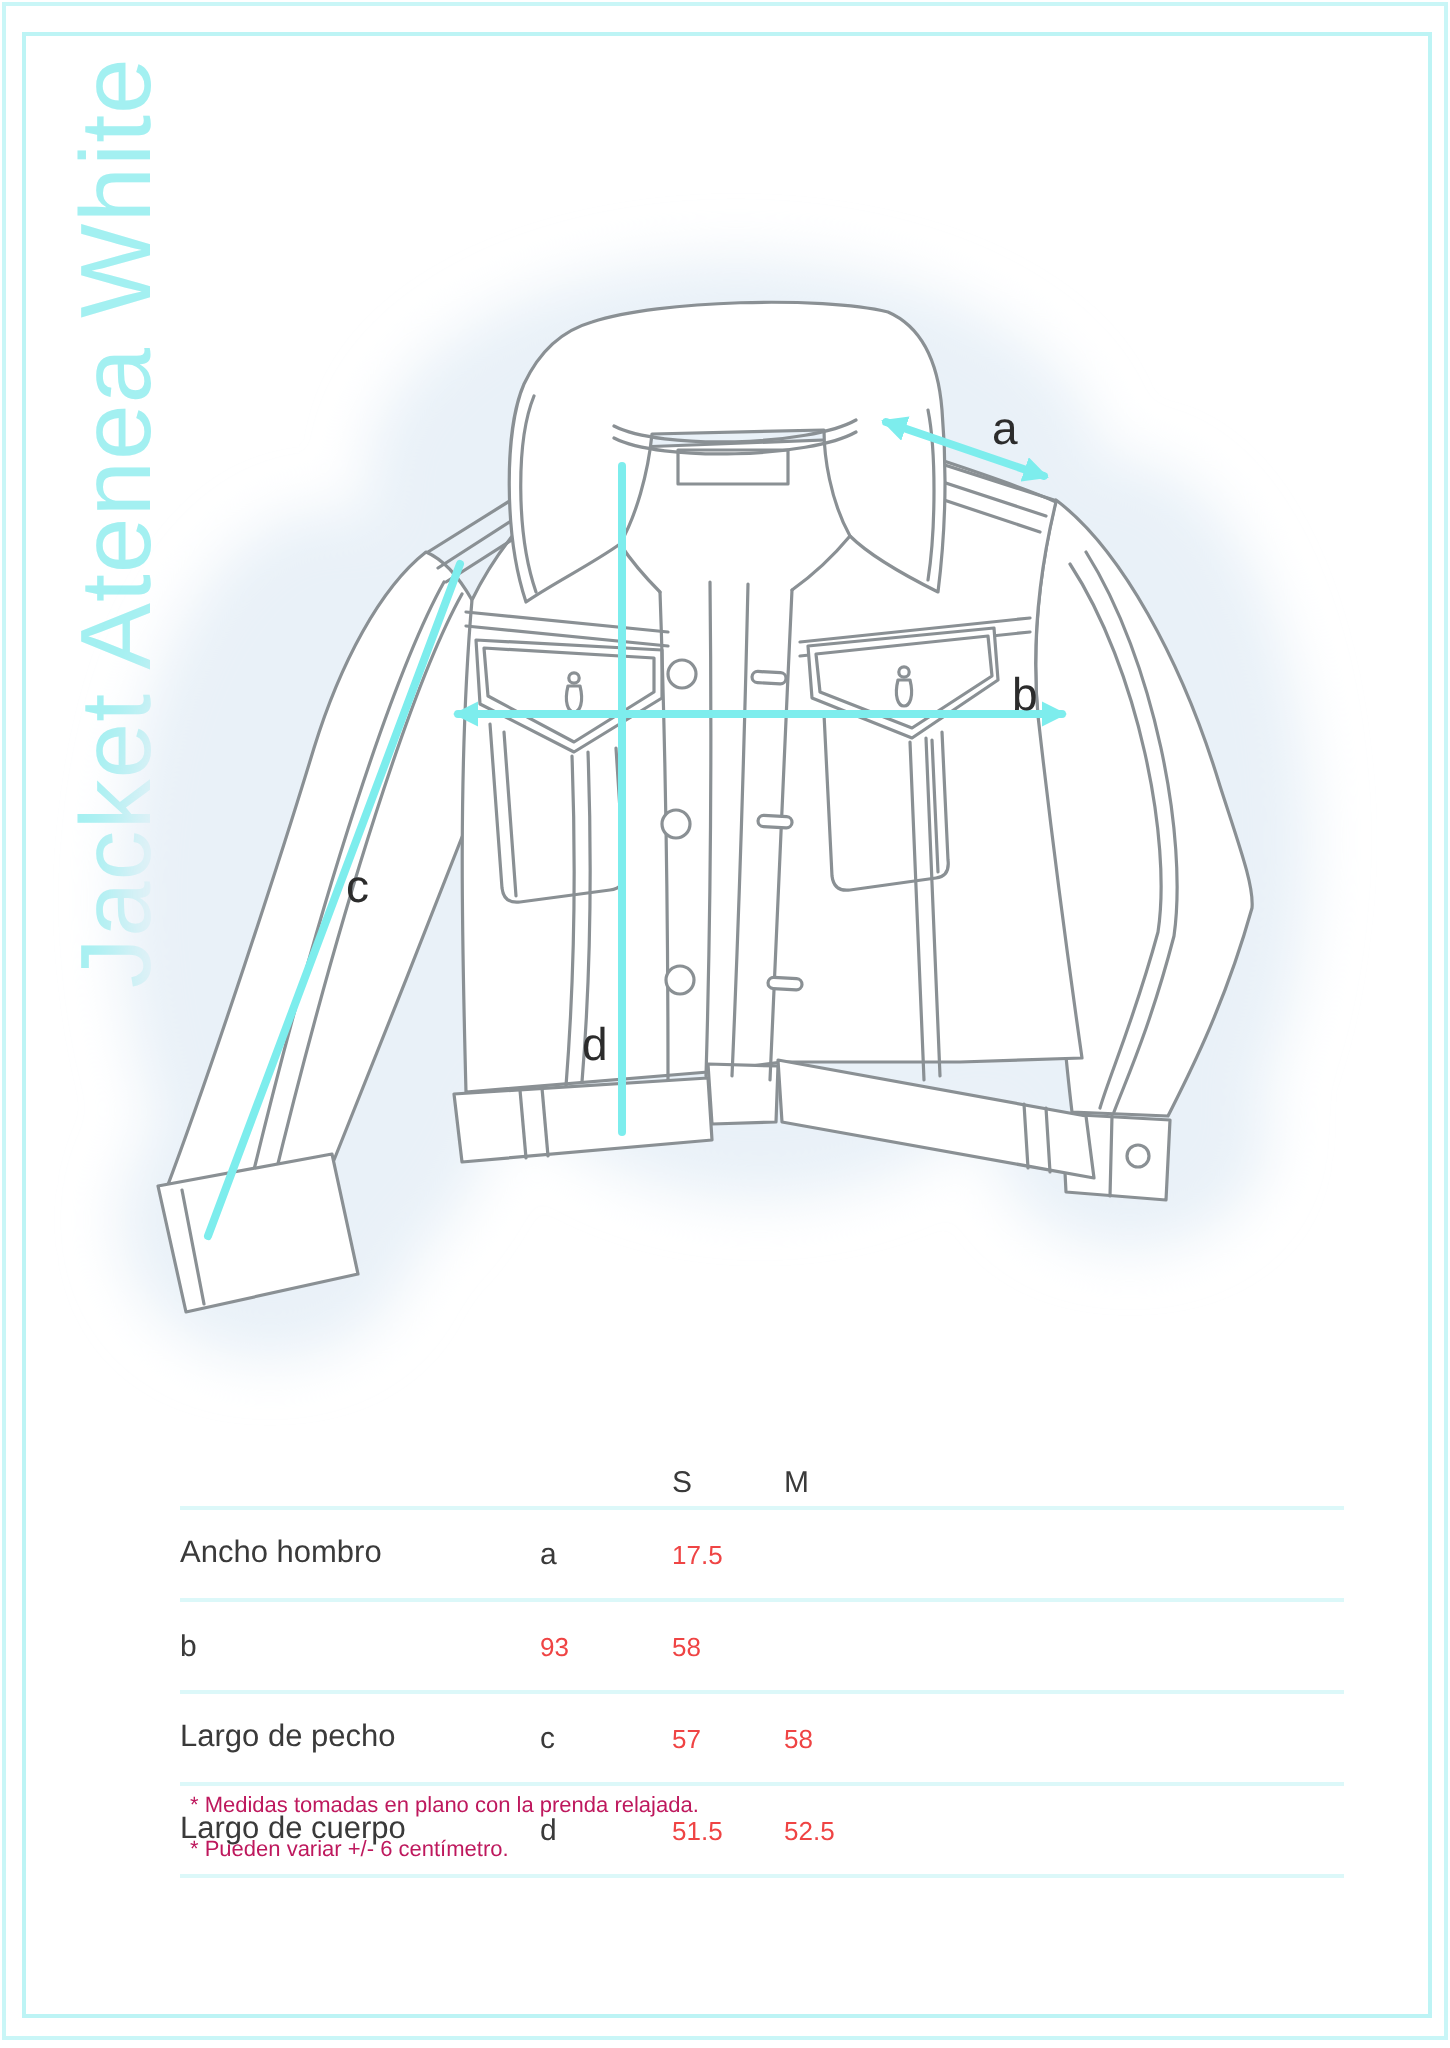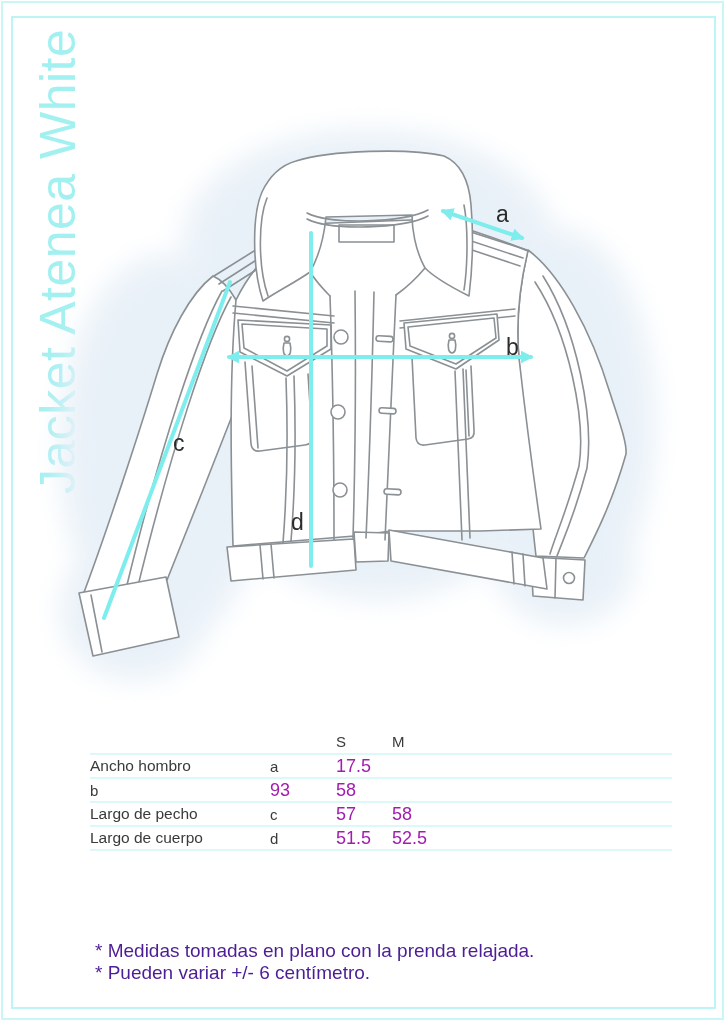--- a/index.html
+++ b/index.html
@@ -21,29 +21,29 @@
     font-size:50px; letter-spacing:0.5px; color:#a3f0f1;
     white-space:nowrap; line-height:56px;
   }
   .diagram-svg { position:absolute; left:0; top:0; }
   .mlabel { font-size:23px; fill:#2c2c2c; font-family:"Liberation Sans",sans-serif; }
 
   .size-table { position:absolute; left:90px; top:732px; width:582px; color:#3a3a3a; }
   .trow {
     display:grid; grid-template-columns:180px 66px 56px auto;
     align-items:center; box-sizing:border-box;
-    border-bottom:2px solid #dcf8f9; height:24px;
+    border-bottom:2px solid #dcf8f9; height:46px;
   }
   .trow.header { height:23px; align-items:end; padding-bottom:3px; }
   .cell-name  { font-size:15.5px; }
   .cell-letter{ font-size:15px; }
-  .cell-val   { font-size:18px; color:#a21caf; }
+  .cell-val   { font-size:13px; color:#ef4444; }
   .trow.header .cell-val { color:#3a3a3a; font-size:15px; }
 
-  .footnotes { position:absolute; left:95px; top:940px; font-size:19px; color:#4c1d95; line-height:22px; }
+  .footnotes { position:absolute; left:95px; top:892px; font-size:11px; color:#be185d; line-height:22px; }
 </style>
 </head>
 <body>
 
 <div class="page">
 
   <div class="border-outer"></div>
   <div class="border-inner"></div>
 
   <div class="vertical-title">Jacket Atenea White</div>

